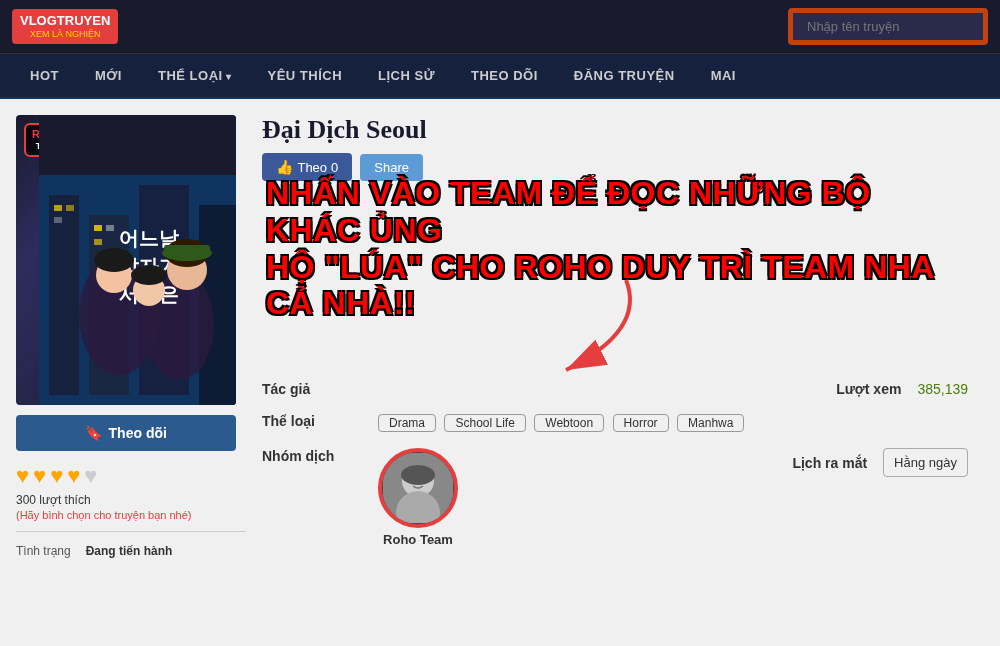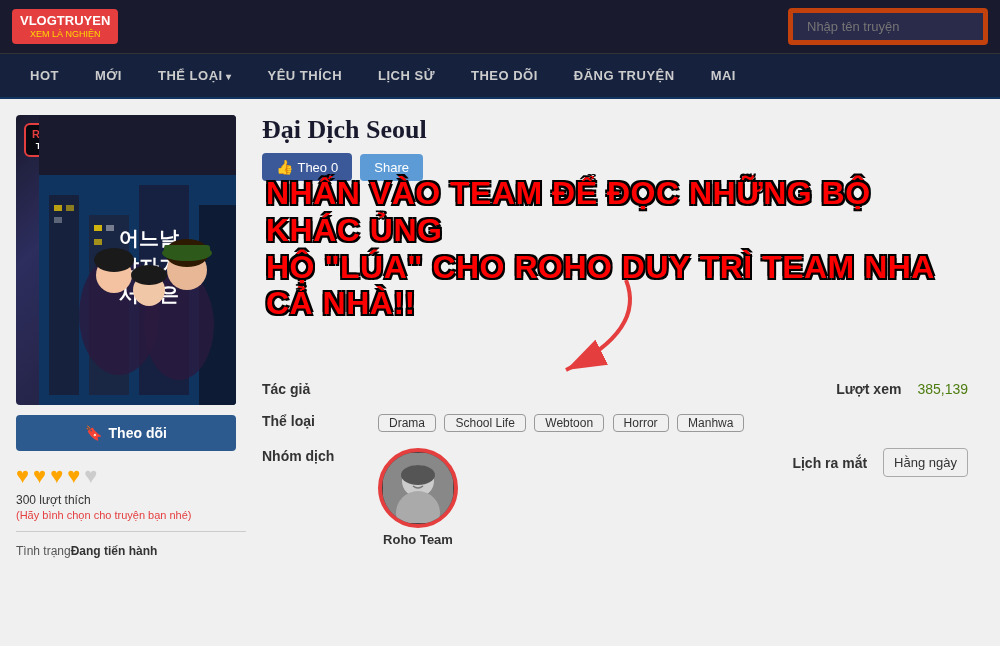--- a/index.html
+++ b/index.html
@@ -161,21 +161,21 @@
       font-size: 12px;
       margin-top: 4px;
     }
     .vote-hint {
       color: #e53e3e;
       font-size: 11px;
       margin-top: 2px;
     }
     .status-row {
       display: flex;
-      gap: 0;
+      gap: 15px;
       margin-top: 12px;
       align-items: flex-start;
     }
     .status-label {
       color: #555;
       font-size: 12px;
     }
     .status-value {
       color: #333;
       font-size: 12px;

